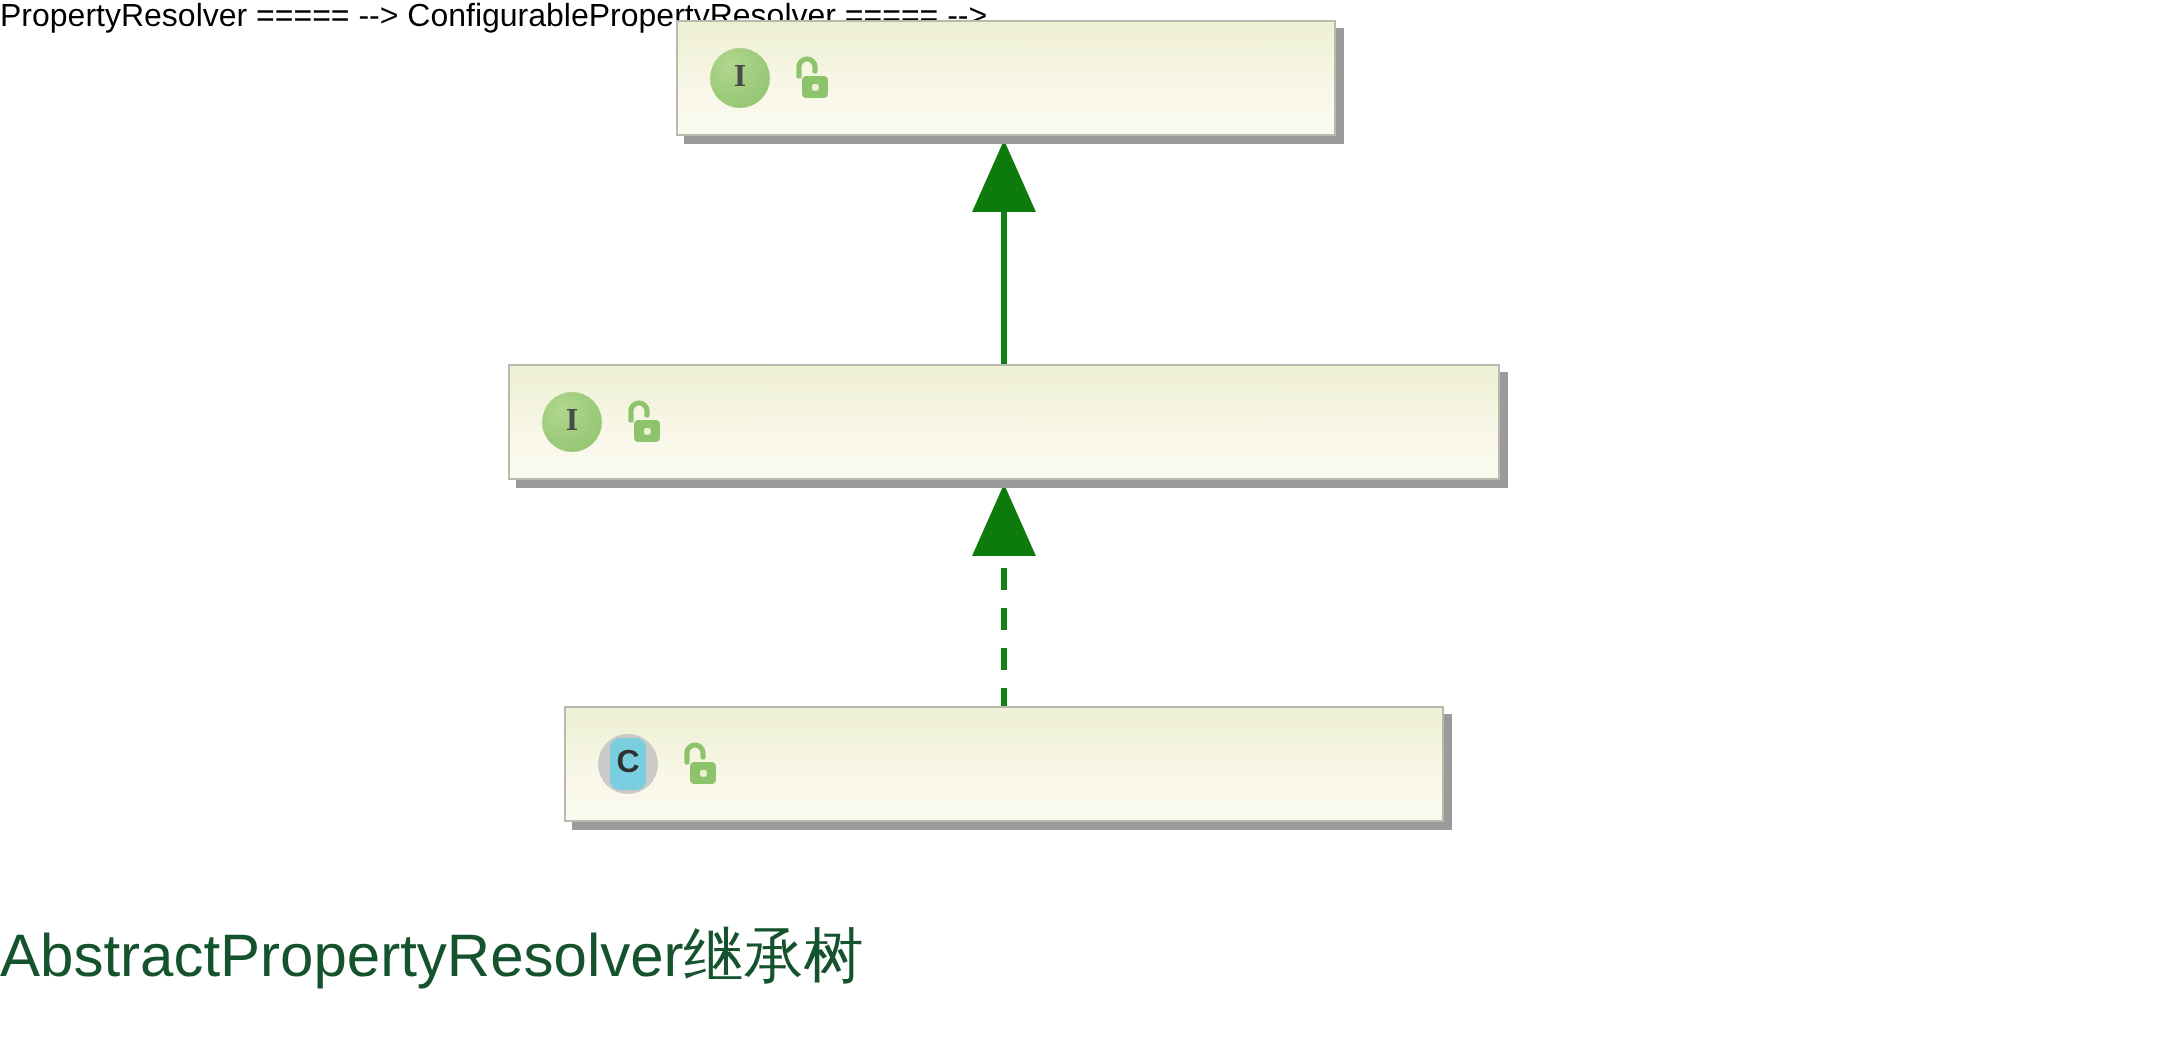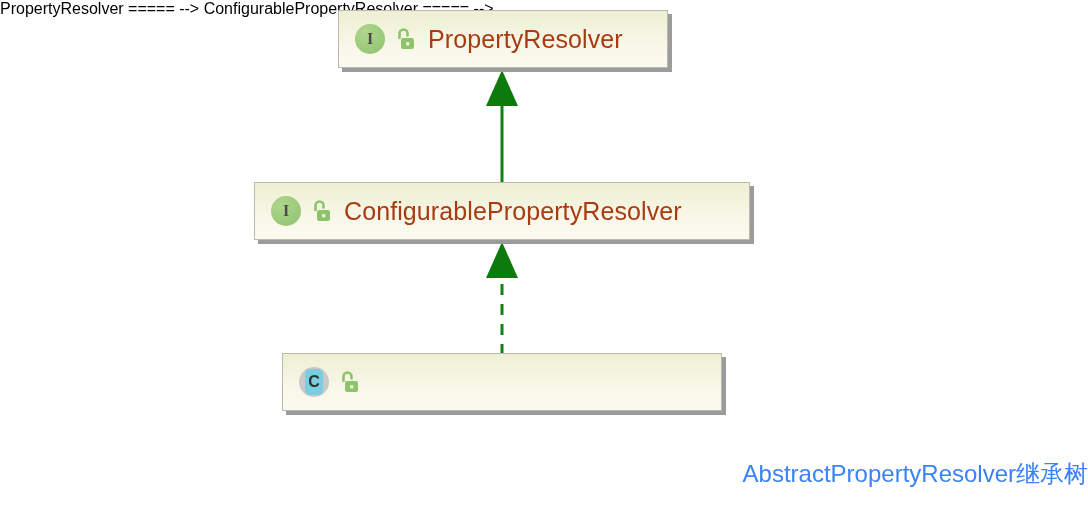--- a/index.html
+++ b/index.html
@@ -106,23 +106,23 @@
 
   
   .connector {
     position: absolute;
     overflow: visible;
   }
 
   
   .caption {
     position: absolute;
-    text-align: right;
-    color: #3b82f6;
-    font-size: 24px;
+    text-align: left;
+    color: #14532d;
+    font-size: 30px;
     white-space: nowrap;
     font-family: "Liberation Sans", "DejaVu Sans", sans-serif;
   }
 </style>
 </head>
 <body>
 
 <div id="canvas">
 
    PropertyResolver ===== --&gt;
@@ -140,34 +140,32 @@
   
   <div class="uml-node" style="left:338px; top:10px; width:330px; height:58px;">
     <span class="node-icons">
       <span class="icon-interface">I</span>
       <svg class="icon-padlock" viewBox="0 0 22 26">
         <path d="M5.5 12 L5.5 7.5 A4 4 0 0 1 13.5 7.5 L13.5 9.5" fill="none" stroke="#8cc36b" stroke-width="2.6" stroke-linecap="round"></path>
         <rect x="7" y="12" width="13" height="11" rx="2.2" fill="#8cc36b"></rect>
         <rect x="12" y="16" width="3.4" height="3.4" rx="1" fill="#eef0d4"></rect>
       </svg>
     </span>
-    <span class="node-label">PropertyResolver</span>
   </div>
 
   
   <div class="uml-node" style="left:254px; top:182px; width:496px; height:58px;">
     <span class="node-icons">
       <span class="icon-interface">I</span>
       <svg class="icon-padlock" viewBox="0 0 22 26">
         <path d="M5.5 12 L5.5 7.5 A4 4 0 0 1 13.5 7.5 L13.5 9.5" fill="none" stroke="#8cc36b" stroke-width="2.6" stroke-linecap="round"></path>
         <rect x="7" y="12" width="13" height="11" rx="2.2" fill="#8cc36b"></rect>
         <rect x="12" y="16" width="3.4" height="3.4" rx="1" fill="#eef0d4"></rect>
       </svg>
     </span>
-    <span class="node-label">ConfigurablePropertyResolver</span>
   </div>
 
   
   <div class="uml-node" style="left:282px; top:353px; width:440px; height:58px;">
     <span class="node-icons">
       <span class="icon-abstract-class">
         <span class="band">C</span>
       </span>
       <svg class="icon-padlock" viewBox="0 0 22 26">
         <path d="M5.5 12 L5.5 7.5 A4 4 0 0 1 13.5 7.5 L13.5 9.5" fill="none" stroke="#8cc36b" stroke-width="2.6" stroke-linecap="round"></path>

